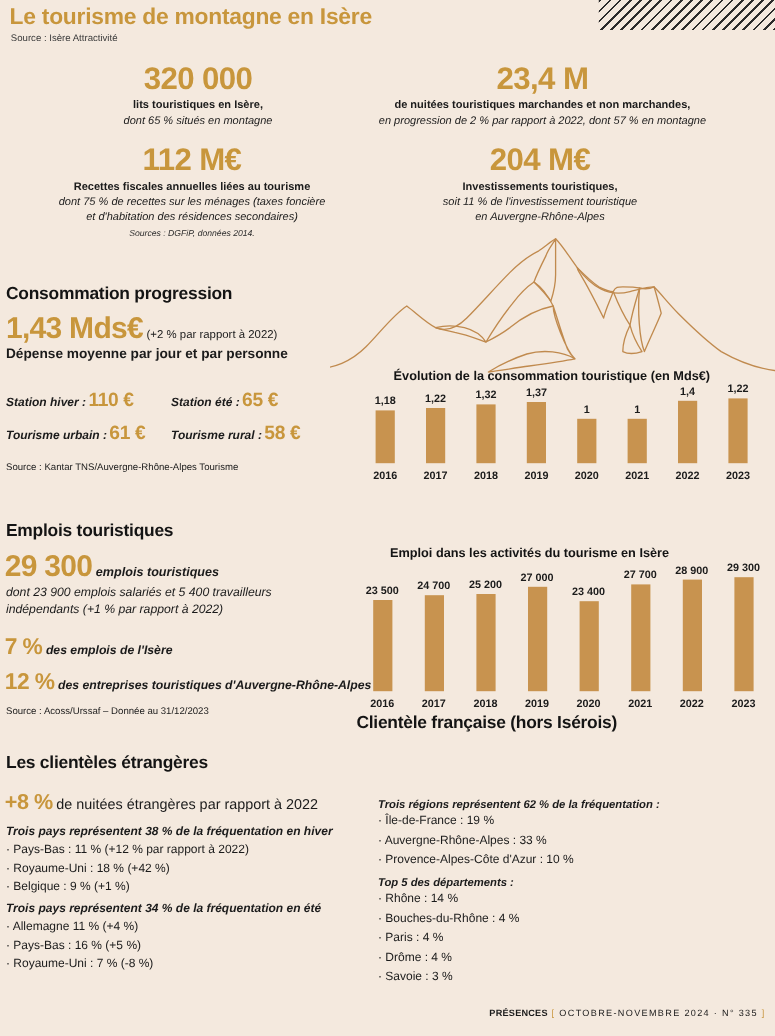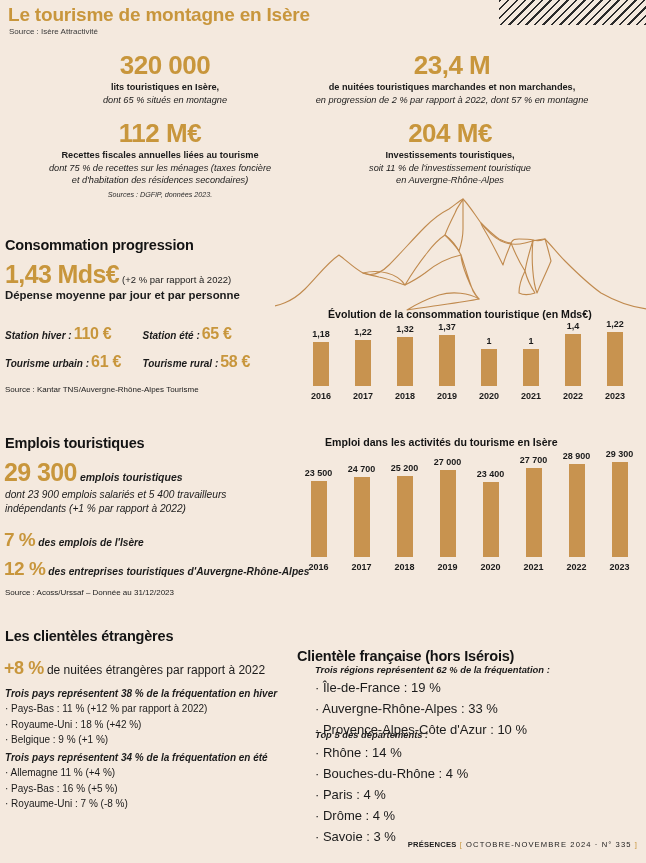--- a/index.html
+++ b/index.html
@@ -112,42 +112,42 @@
   .bars{display:flex;align-items:flex-end;}
   .bar-col{display:flex;flex-direction:column;align-items:center;justify-content:flex-end;}
   .bar-val{font-size:9px;font-weight:bold;margin-bottom:3px;white-space:nowrap;}
   .bar{width:16px;background:#C8934F;}
   .bar-cat{font-size:9px;font-weight:bold;margin-top:5px;}
 
   #chart-conso{left:300px;top:308px;}
   #chart-conso .bars{height:62px;}
   #chart-conso .bar-col{width:42px;}
 
-  #chart-emploi{left:297px;top:436px;}
+  #chart-emploi{left:297px;top:455px;}
   #chart-emploi .bars{height:105px;}
   #chart-emploi .bar-col{width:43px;}
 
   
   #h-etrang{left:5px;top:628px;}
   #etr-pct{position:absolute;left:4px;top:658px;}
   #etr-pct .p{font-size:18px;font-weight:bold;color:#C8963C;letter-spacing:-0.4px;}
   #etr-pct .t{font-size:12px;font-weight:normal;margin-left:3px;}
 
   .grp{position:absolute;left:5px;width:285px;}
   .grp .gt{font-size:10px;font-weight:bold;font-style:italic;margin-bottom:2px;}
   .grp ul{list-style:none;margin:0;padding:0;}
   .grp li{font-size:10px;line-height:1.55;}
   #grp-hiver{top:688px;}
   #grp-ete{top:752px;}
 
-  #h-fr{left:297px;top:648px;}
+  #h-fr{left:297px;top:595px;}
   .grp-r{position:absolute;left:315px;width:330px;}
   .grp-r .gt{font-size:9.4px;font-weight:bold;font-style:italic;margin-bottom:2px;}
   .grp-r ul{list-style:none;margin:0;padding:0;}
-  .grp-r li{font-size:13px;line-height:1.62;}
+  .grp-r li{font-size:10px;line-height:1.62;}
   #grp-regions{top:664px;}
   #grp-depts{top:729px;}
 
   
   .footer{
     position:absolute;right:8px;bottom:14px;
     font-size:7.6px;letter-spacing:1.1px;color:#1b1b1b;
   }
   .footer .brand{font-weight:bold;letter-spacing:0.2px;}
   .footer .brk{color:#C8963C;}
@@ -172,21 +172,21 @@
     <div class="big">23,4 M</div>
     <div class="lead">de nuitées touristiques marchandes et non marchandes,</div>
     <div class="sub">en progression de 2 % par rapport à 2022, dont 57 % en montagne</div>
   </div>
 
   <div class="kf" id="kf-tax">
     <div class="big">112 M€</div>
     <div class="lead">Recettes fiscales annuelles liées au tourisme</div>
     <div class="sub">dont 75 % de recettes sur les ménages (taxes foncière</div>
     <div class="sub">et d'habitation des résidences secondaires)</div>
-    <div class="tiny">Sources : DGFiP, données 2023.</div>
+    <div class="tiny">Sources : DGFiP, données 2014.</div>
   </div>
 
   <div class="kf" id="kf-invest">
     <div class="big">204 M€</div>
     <div class="lead">Investissements touristiques,</div>
     <div class="sub">soit 11 % de l'investissement touristique</div>
     <div class="sub">en Auvergne-Rhône-Alpes</div>
   </div>
 
   <svg class="mountain" viewBox="0 0 371 118">

